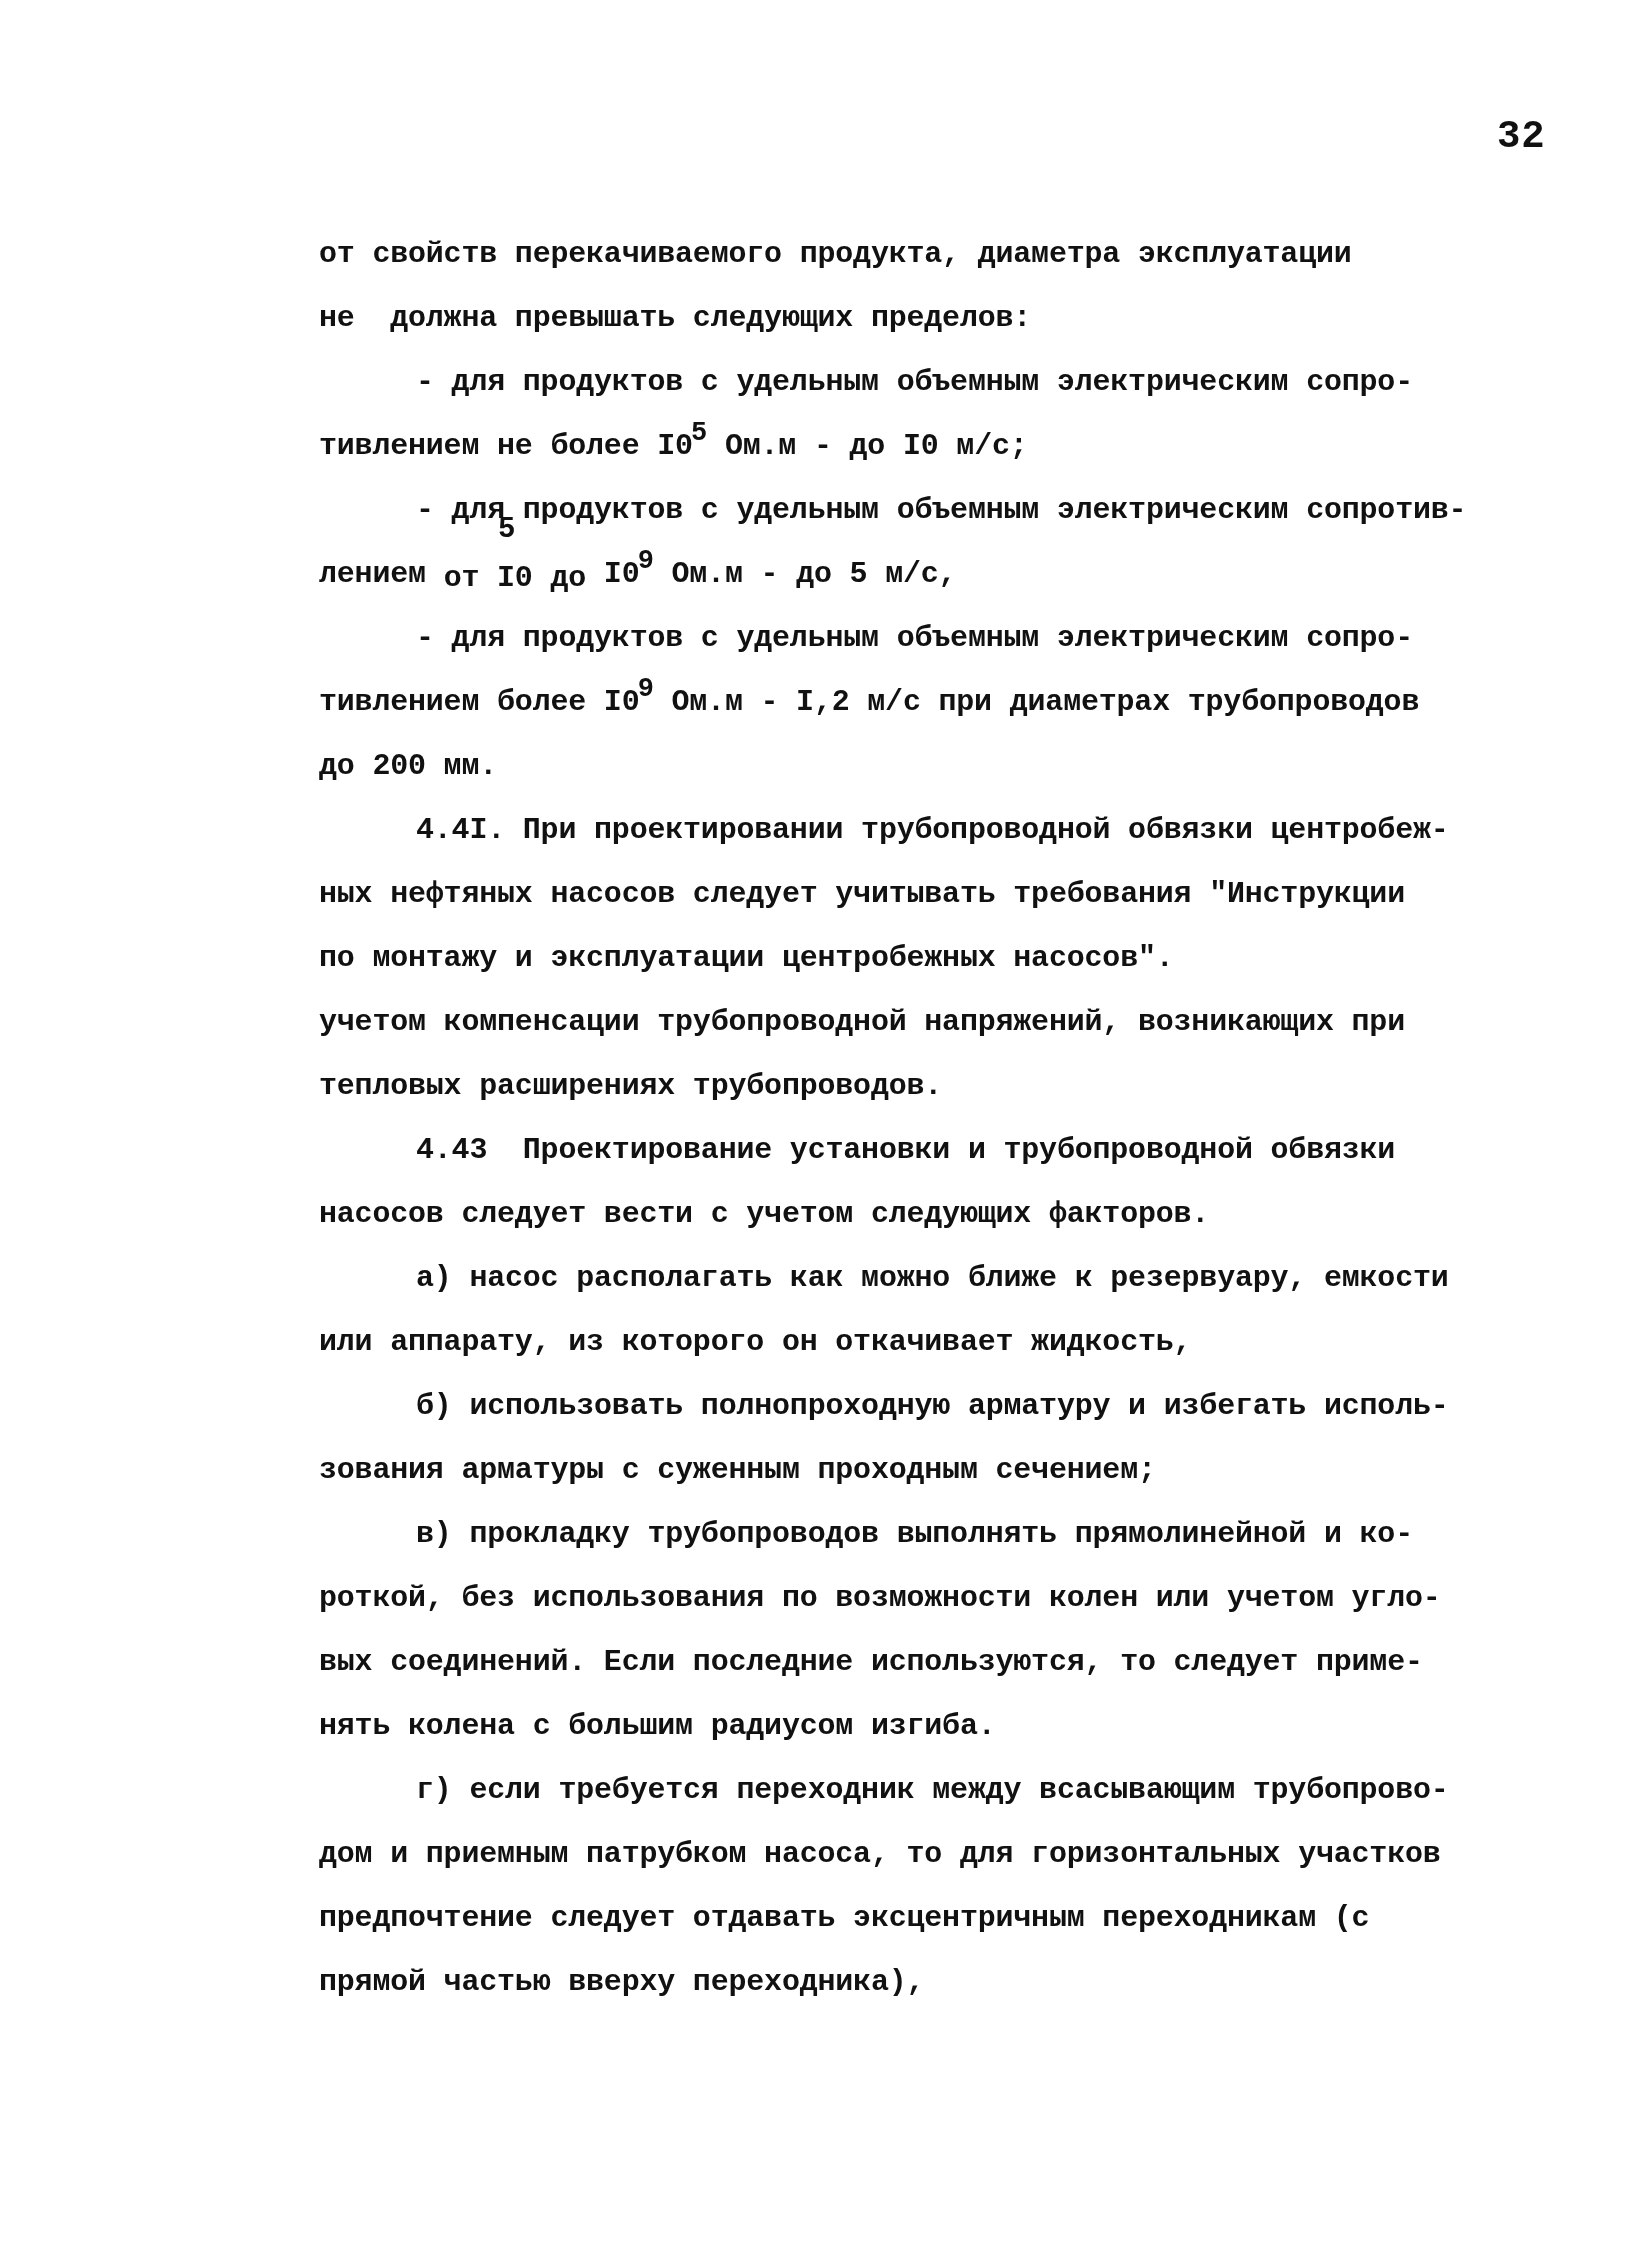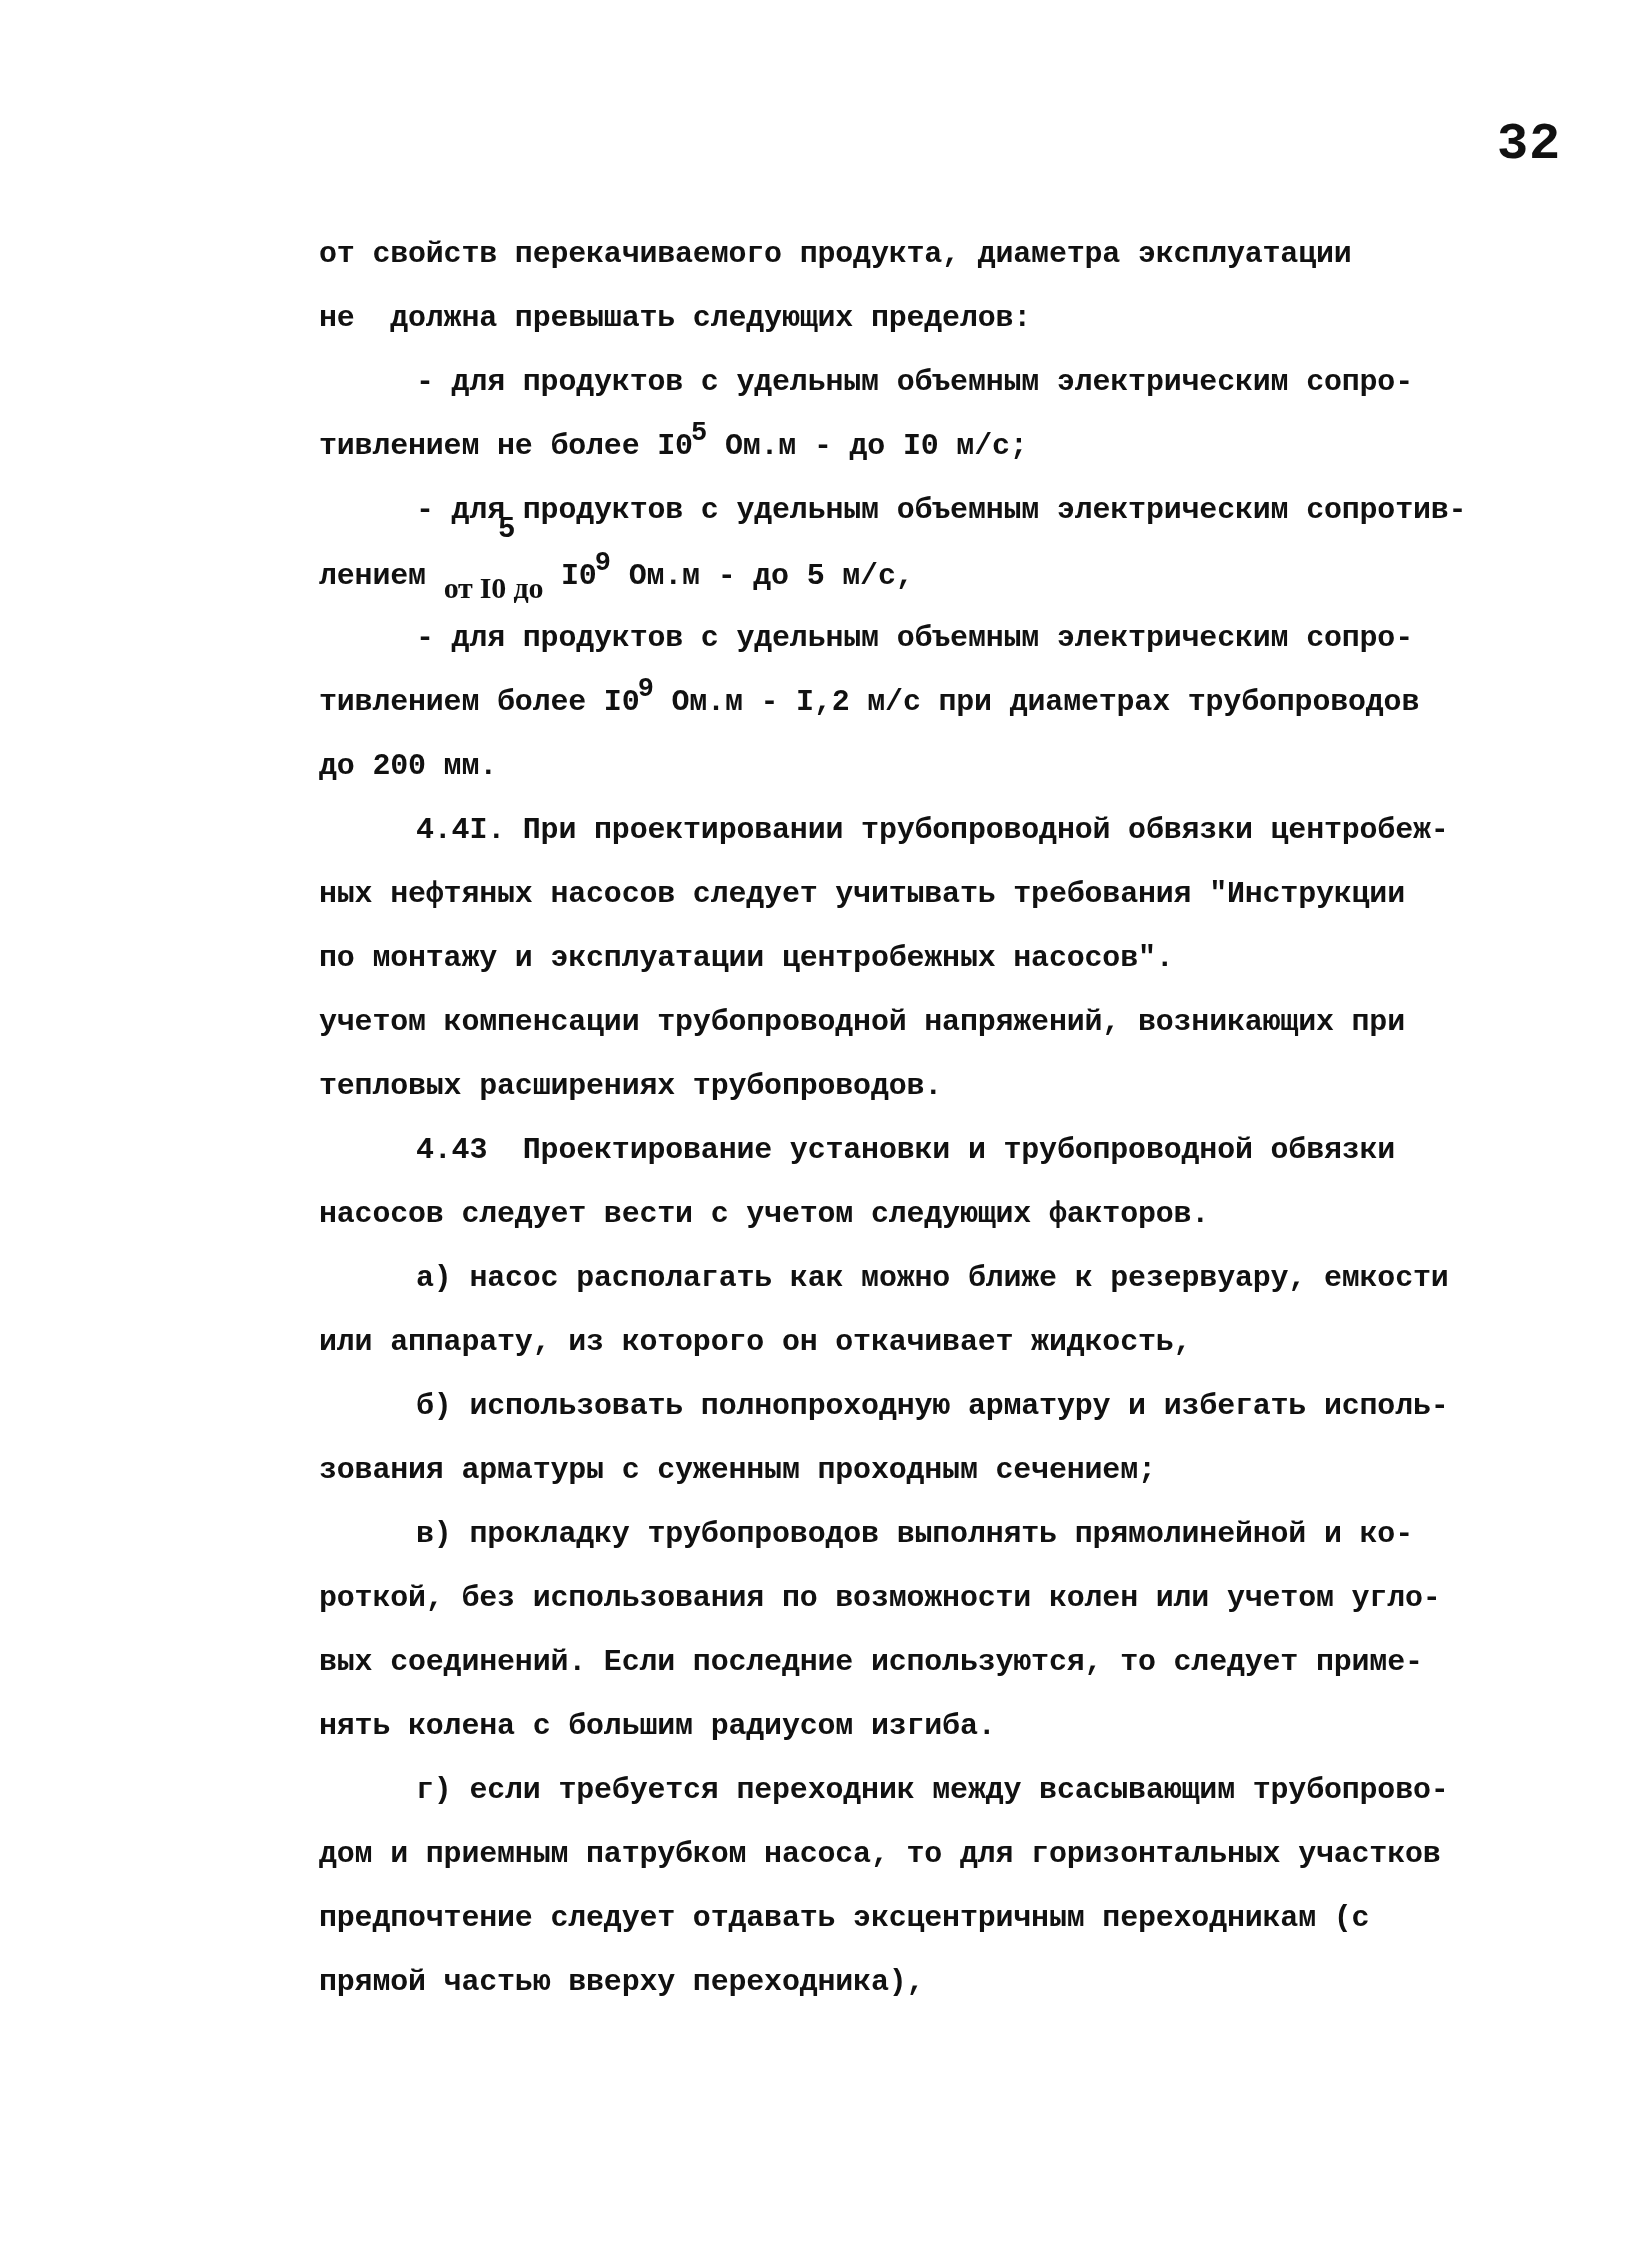--- a/index.html
+++ b/index.html
@@ -12,21 +12,21 @@
       height: 2258px;
       position: relative;
       overflow: hidden;
       font-family: "Liberation Mono", "DejaVu Sans Mono", monospace;
       color: #111111;
     }
     .page-number {
       position: absolute;
       left: 1497px;
       top: 115px;
-      font-size: 52px;
+      font-size: 39px;
       font-weight: bold;
       letter-spacing: 0.9px;
     }
     .text-block {
       position: absolute;
       left: 319px;
       top: 222px;
       width: 1272px;
     }
     .line {
@@ -51,22 +51,21 @@
     }
     .raised5 .stack-num {
       position: absolute;
       left: 179px;
       top: -27px;
       font-size: 29px;
       line-height: 29px;
     }
     .sub-low {
       position: relative;
-      top: 14px;
-      font-family: Liberation Serif, serif;
+      top: 4px;
     }
   </style>
 </head>
 <body>
 
 <div class="page-number">32</div>
 
 <div class="text-block">
 
   <div class="line">от свойств перекачиваемого продукта, диаметра эксплуатации</div>

